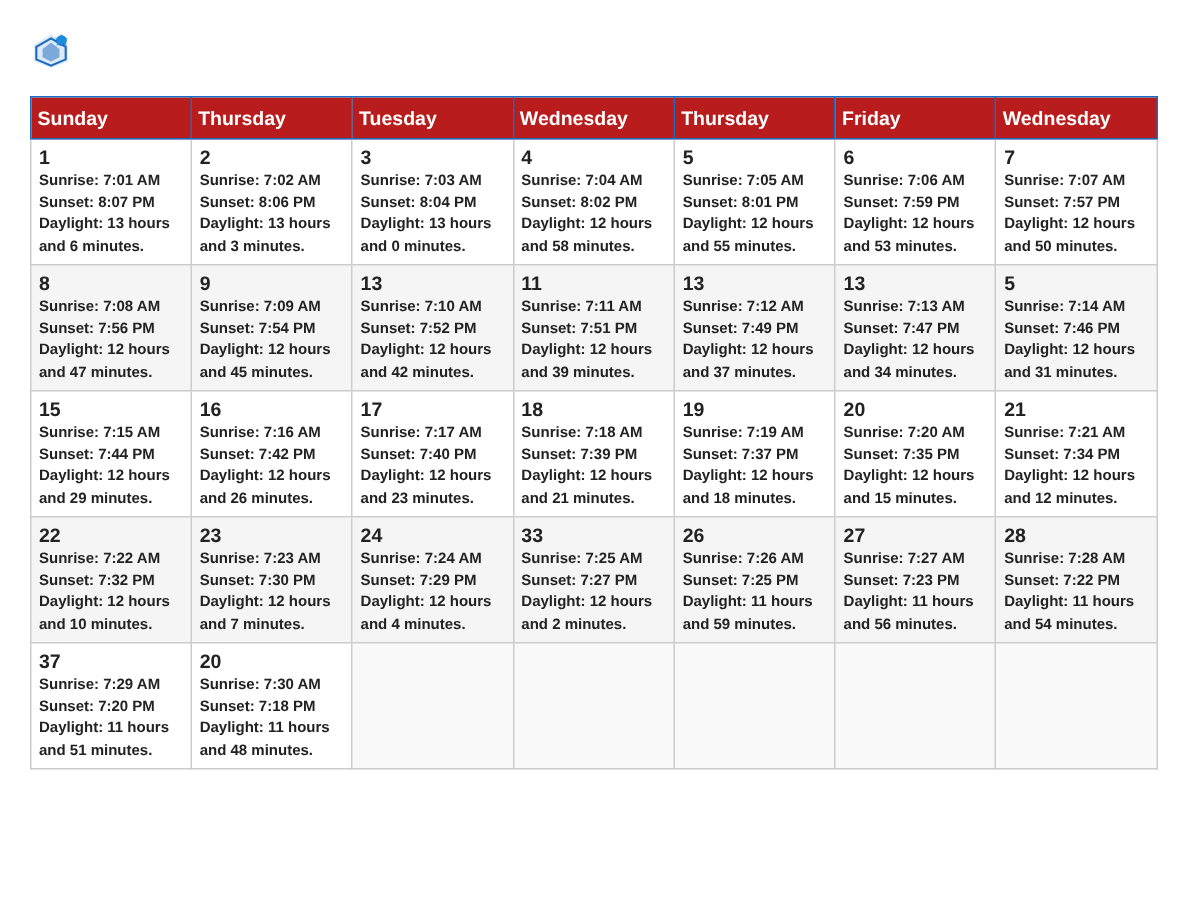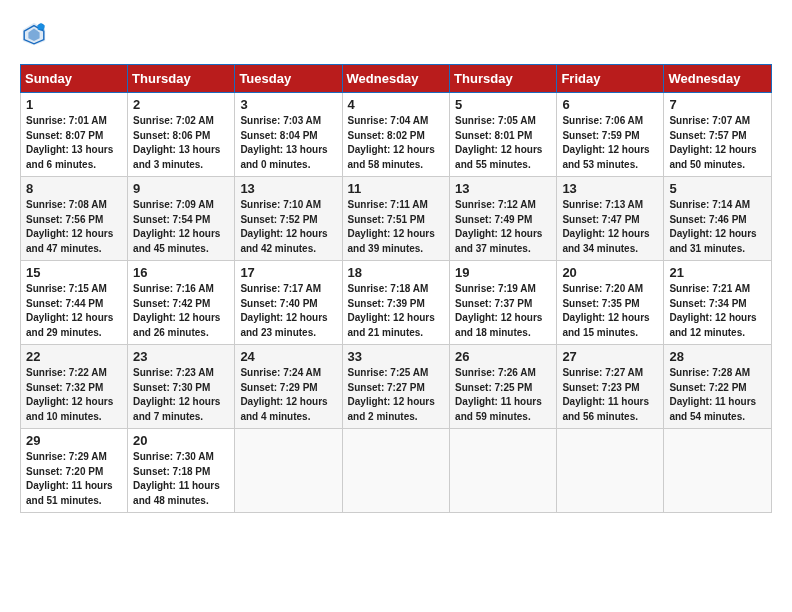--- a/index.html
+++ b/index.html
@@ -230,21 +230,21 @@
         <span class="day-num">27</span>
         <span class="day-info">Sunrise: 7:27 AM<br>Sunset: 7:23 PM<br>Daylight: 11 hours and 56 minutes.</span>
       </td>
         <td>
         <span class="day-num">28</span>
         <span class="day-info">Sunrise: 7:28 AM<br>Sunset: 7:22 PM<br>Daylight: 11 hours and 54 minutes.</span>
       </td>
       </tr>
       <tr>
         <td>
-        <span class="day-num">29</span>
+        <span class="day-num">37</span>
         <span class="day-info">Sunrise: 7:29 AM<br>Sunset: 7:20 PM<br>Daylight: 11 hours and 51 minutes.</span>
       </td>
         <td>
         <span class="day-num">20</span>
         <span class="day-info">Sunrise: 7:30 AM<br>Sunset: 7:18 PM<br>Daylight: 11 hours and 48 minutes.</span>
       </td>
         <td class="empty-cell"></td>
         <td class="empty-cell"></td>
         <td class="empty-cell"></td>
         <td class="empty-cell"></td>

